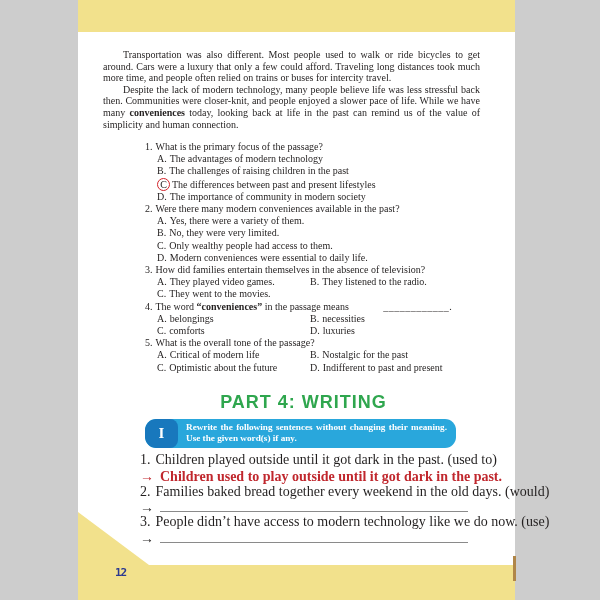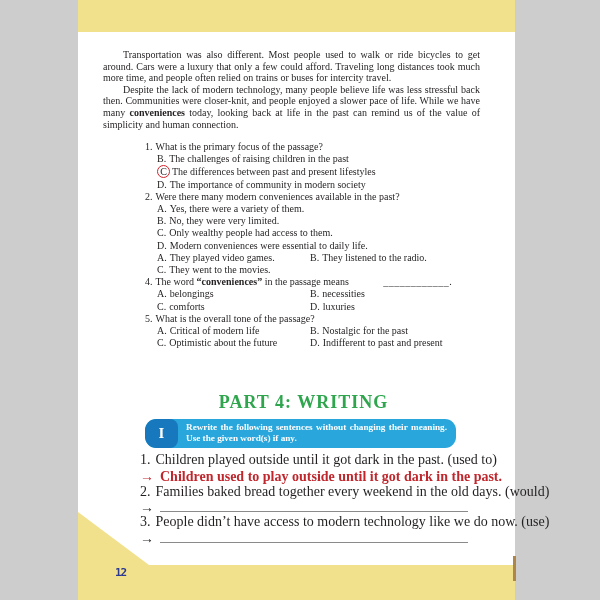--- a/index.html
+++ b/index.html
@@ -28,21 +28,21 @@
     font-size:10px;line-height:12.2px;}
   .q-row{position:relative;white-space:nowrap;}
   .opt{padding-left:12px;}
   .qnum,.olet{margin-right:3px;}
   .col2{position:absolute;left:165px;top:0;}
   .circle-c{display:inline-block;width:11px;height:11px;border:1.2px solid #d2232a;
     border-radius:50%;text-align:center;line-height:11.5px;margin-right:2px;}
   .blank-underscores{letter-spacing:0.5px;margin-left:32px;}
 
   .part4-title{position:absolute;left:78px;top:392px;width:437px;text-align:center;
-    font-family:Liberation Serif, serif;font-weight:900;font-size:18px;
+    font-family:Liberation Sans, sans-serif;font-weight:900;font-size:18px;
     letter-spacing:1px;color:#2fa64e;padding-left:14px;box-sizing:border-box;}
 
   .inst-box{position:absolute;left:145px;top:419px;width:311px;height:29px;
     background:#29a7dc;border-radius:11px;display:flex;align-items:stretch;overflow:hidden;}
   .inst-tab{width:33px;background:#1878bd;border-radius:11px 8px 8px 11px;
     display:flex;align-items:center;justify-content:center;
     color:#ffffff;font-weight:bold;font-size:15px;}
   .inst-text{flex:1;padding:3px 9px 3px 8px;color:#ffffff;font-weight:bold;
     font-size:9.2px;line-height:11.2px;text-align:justify;}
 
@@ -59,30 +59,32 @@
 <div class="top-bar"></div>
 
 <div class="passage">
   <p><span>Transportation was also different. Most people used to walk or ride bicycles to get around. Cars were a luxury that only a few could afford. Traveling long distances took much more time, and people often relied on trains or buses for intercity travel.</span></p>
   <p><span>Despite the lack of modern technology, many people believe life was less stressful back then. Communities were closer-knit, and people enjoyed a slower pace of life. While we have many </span><span class="b">conveniences</span><span> today, looking back at life in the past can remind us of the value of simplicity and human connection.</span></p>
 </div>
 
 <div class="questions">
 
   <div class="q-row"><span class="qnum">1.</span><span>What is the primary focus of the passage?</span></div>
+  <div class="q-row opt"><span class="olet">A.</span><span>The advantages of modern technology</span></div>
   <div class="q-row opt"><span class="olet">B.</span><span>The challenges of raising children in the past</span></div>
   <div class="q-row opt"><span class="circle-c"><span>C</span></span><span>The differences between past and present lifestyles</span></div>
   <div class="q-row opt"><span class="olet">D.</span><span>The importance of community in modern society</span></div>
 
   <div class="q-row"><span class="qnum">2.</span><span>Were there many modern conveniences available in the past?</span></div>
   <div class="q-row opt"><span class="olet">A.</span><span>Yes, there were a variety of them.</span></div>
   <div class="q-row opt"><span class="olet">B.</span><span>No, they were very limited.</span></div>
   <div class="q-row opt"><span class="olet">C.</span><span>Only wealthy people had access to them.</span></div>
   <div class="q-row opt"><span class="olet">D.</span><span>Modern conveniences were essential to daily life.</span></div>
 
+  <div class="q-row"><span class="qnum">3.</span><span>How did families entertain themselves in the absence of television?</span></div>
   <div class="q-row opt"><span><span class="olet">A.</span><span>They played video games.</span></span><span class="col2"><span class="olet">B.</span><span>They listened to the radio.</span></span></div>
   <div class="q-row opt"><span><span class="olet">C.</span><span>They went to the movies.</span></span></div>
 
   <div class="q-row"><span class="qnum">4.</span><span>The word </span><span class="b">“conveniences”</span><span> in the passage means </span><span class="blank-underscores">____________</span><span>.</span></div>
   <div class="q-row opt"><span><span class="olet">A.</span><span>belongings</span></span><span class="col2"><span class="olet">B.</span><span>necessities</span></span></div>
   <div class="q-row opt"><span><span class="olet">C.</span><span>comforts</span></span><span class="col2"><span class="olet">D.</span><span>luxuries</span></span></div>
 
   <div class="q-row"><span class="qnum">5.</span><span>What is the overall tone of the passage?</span></div>
   <div class="q-row opt"><span><span class="olet">A.</span><span>Critical of modern life</span></span><span class="col2"><span class="olet">B.</span><span>Nostalgic for the past</span></span></div>
   <div class="q-row opt"><span><span class="olet">C.</span><span>Optimistic about the future</span></span><span class="col2"><span class="olet">D.</span><span>Indifferent to past and present</span></span></div>

